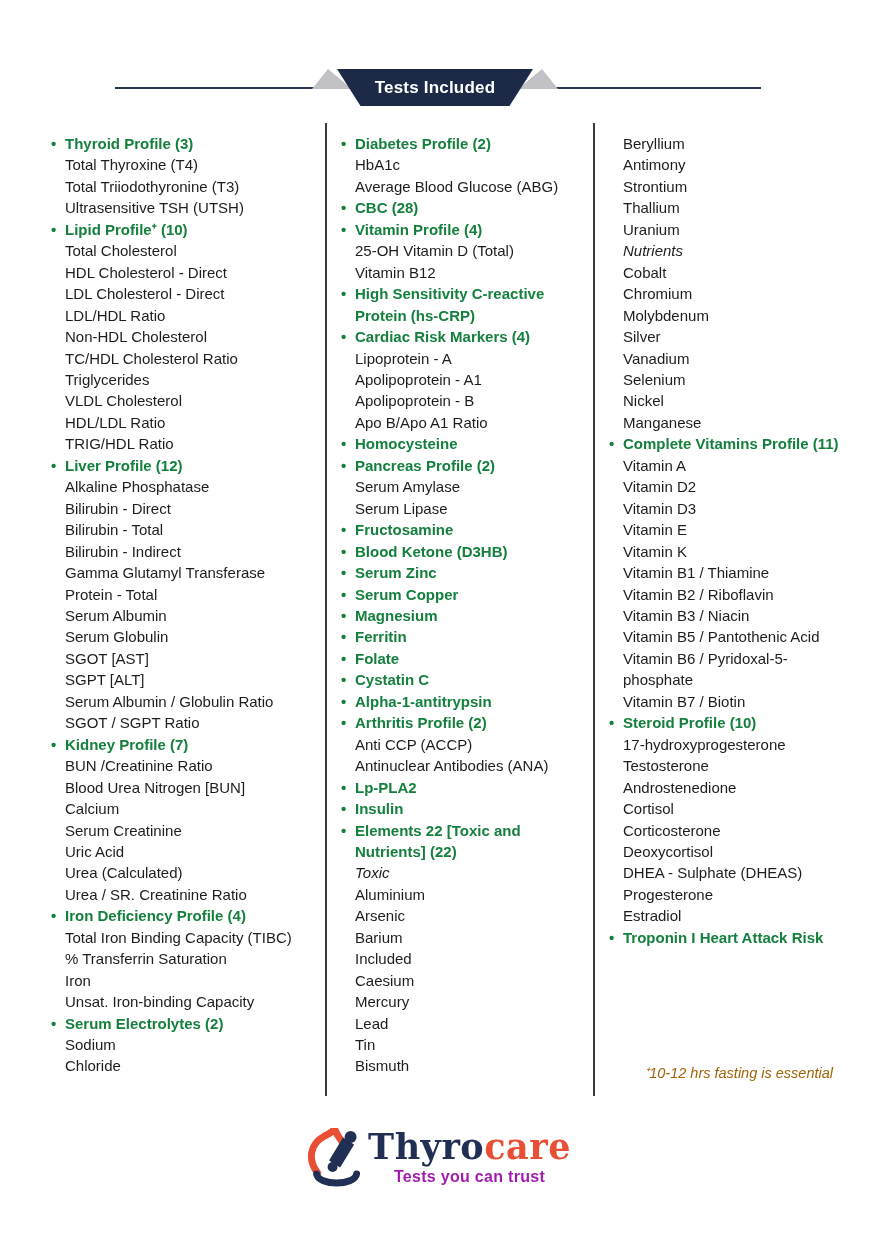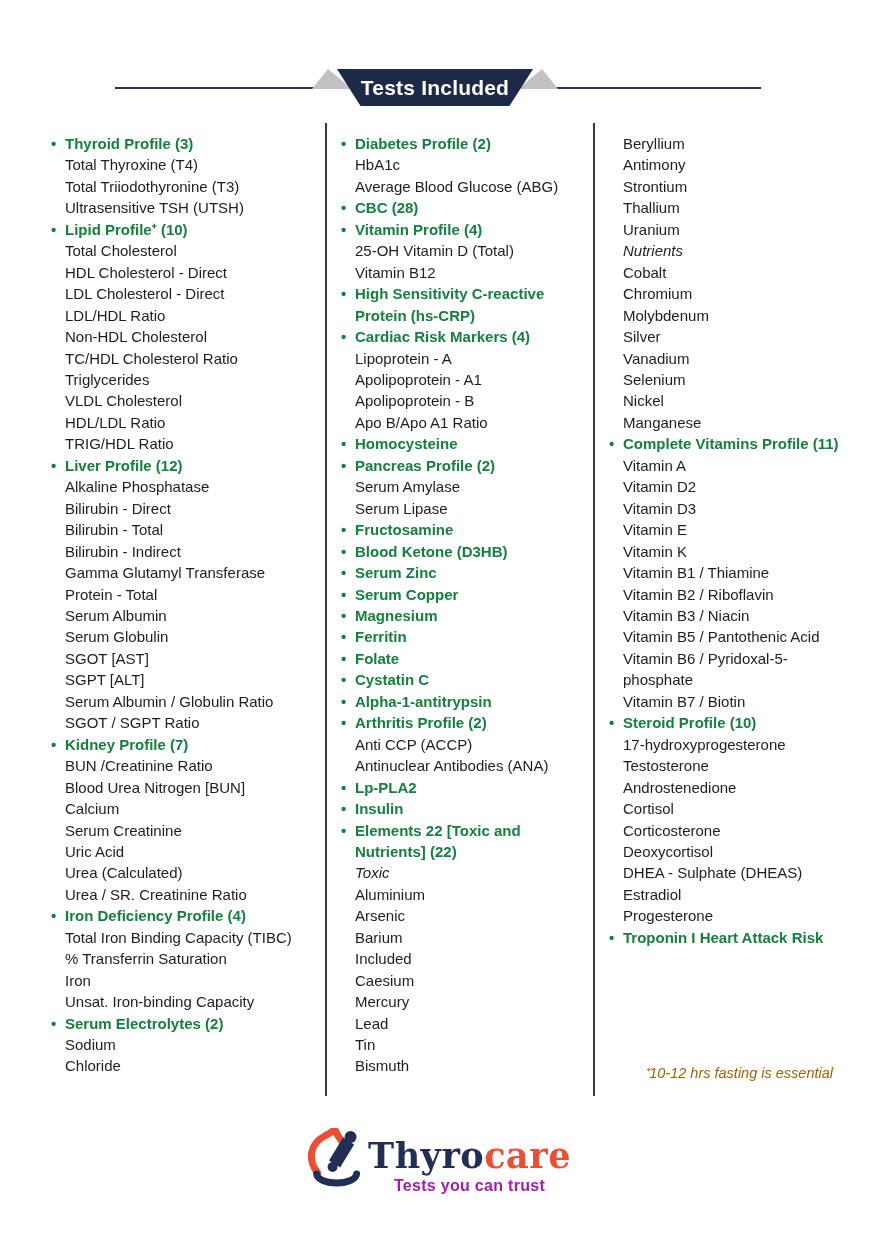--- a/index.html
+++ b/index.html
@@ -21,21 +21,21 @@
     position:absolute;width:0;height:0;top:69px;
     border-bottom:20px solid #c2c2c6;
   }
   .wing.left{left:312px;border-left:16px solid transparent;border-right:24px solid transparent;}
   .wing.right{left:518px;border-left:24px solid transparent;border-right:16px solid transparent;}
   .banner{
     position:absolute;left:337px;top:69px;width:196px;height:37px;
     background:#1d2a47;
     clip-path:polygon(0 0,100% 0,88% 100%,12% 100%);
     display:flex;align-items:center;justify-content:center;
-    color:#ffffff;font-weight:bold;font-size:21px;letter-spacing:.2px;
+    color:#ffffff;font-weight:bold;font-size:17px;letter-spacing:.2px;
   }
   
   .col{position:absolute;top:133px;}
   .col1{left:48px;width:255px;}
   .col2{left:338px;width:222px;}
   .col3{left:606px;width:242px;}
   .vdiv{
     position:absolute;top:123px;height:973px;width:1.5px;
     background:#3b3b3b;
   }
@@ -46,21 +46,21 @@
   .li.h::before{content:"\2022";position:absolute;left:3px;}
   .li.u{font-style:italic;}
   
   .footnote{
     position:absolute;top:1062px;right:42px;
     color:#a16207;font-style:italic;font-size:14.5px;
   }
   
   .logo{
     position:absolute;left:50%;top:1128px;transform:translateX(-50%);
-    display:flex;align-items:flex-end;
+    display:flex;align-items:flex-start;
   }
   .logo-text{display:flex;flex-direction:column;align-items:center;}
   .brand{
     font-family:"DejaVu Serif",serif;font-weight:bold;
     font-size:35px;line-height:38px;letter-spacing:.5px;
   }
   .brand .b1{color:#222f55;}
   .brand .b2{color:#e94f35;}
   .tagline{
     margin-top:2px;font-weight:bold;font-size:16px;color:#a21caf;letter-spacing:.3px;
@@ -199,22 +199,22 @@
       <div class="li i">Vitamin B6 / Pyridoxal-5-phosphate</div>
       <div class="li i">Vitamin B7 / Biotin</div>
       <div class="li h">Steroid Profile (10)</div>
       <div class="li i">17-hydroxyprogesterone</div>
       <div class="li i">Testosterone</div>
       <div class="li i">Androstenedione</div>
       <div class="li i">Cortisol</div>
       <div class="li i">Corticosterone</div>
       <div class="li i">Deoxycortisol</div>
       <div class="li i">DHEA - Sulphate (DHEAS)</div>
+      <div class="li i">Progesterone</div>
       <div class="li i">Estradiol</div>
-      <div class="li i">Progesterone</div>
       <div class="li h">Troponin I Heart Attack Risk</div>
     </div>
 
   <div class="footnote">⁺10-12 hrs fasting is essential</div>
 
   <div class="logo">
     <span>
       <svg width="64" height="64" viewBox="0 0 64 64" fill="none">
 
         <path d="M13 45 C3 32 5 16 20 8 Q28 4 30 1 Q33 8 37 13" stroke="#e94f35" stroke-width="7" stroke-linecap="round" stroke-linejoin="round" fill="none"></path>

